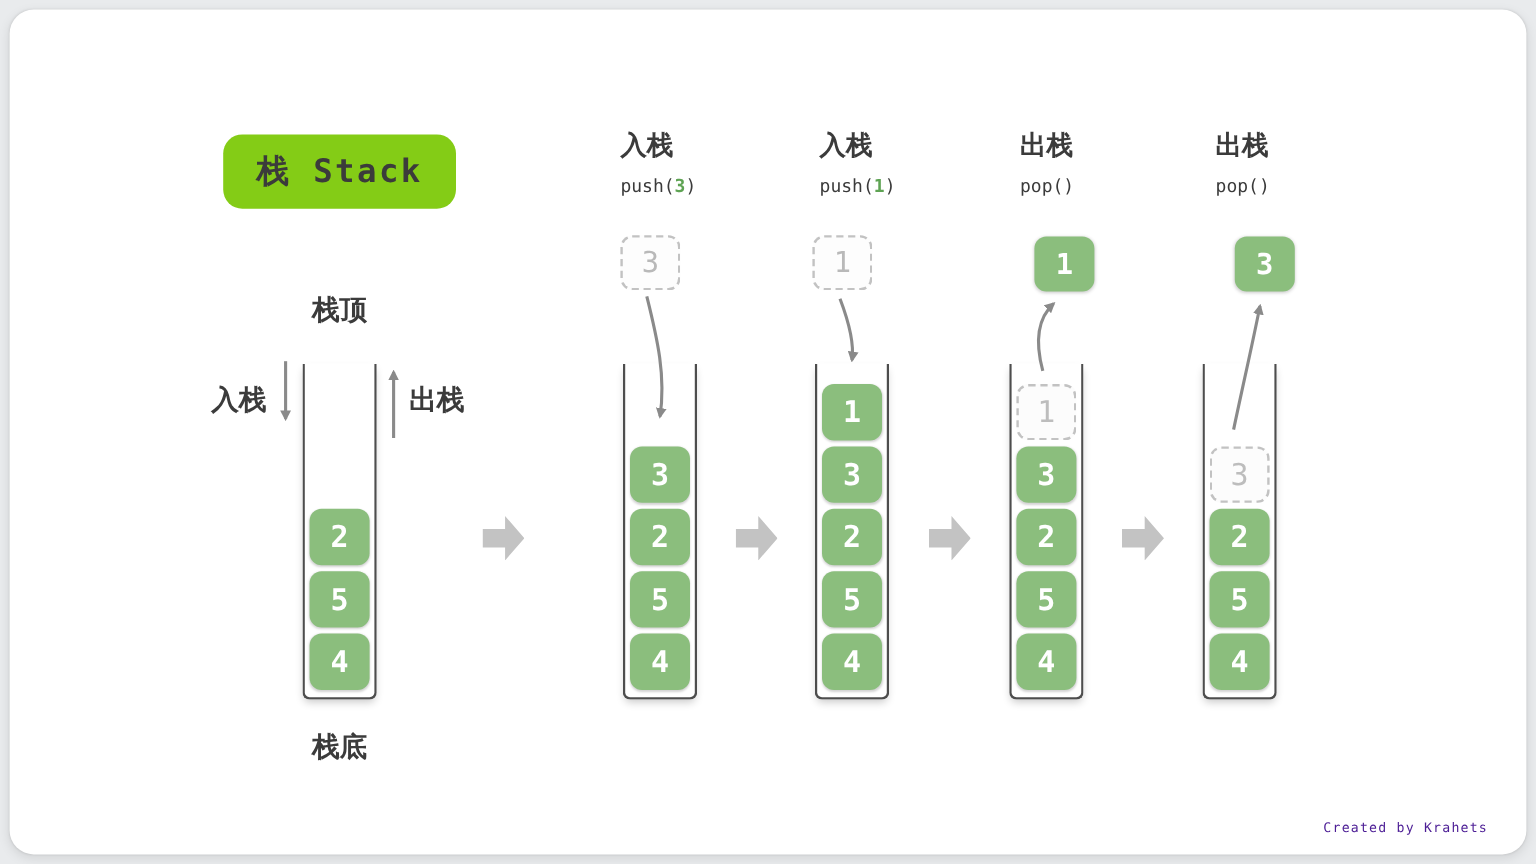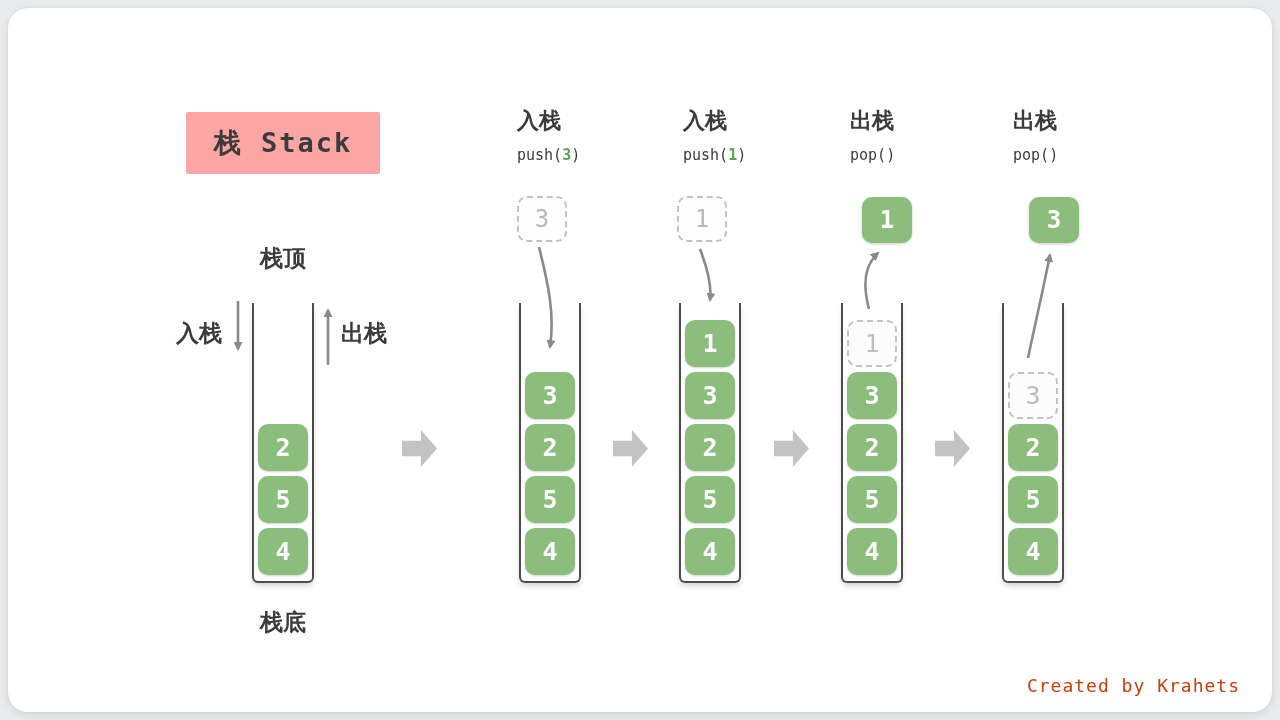--- a/index.html
+++ b/index.html
@@ -1,22 +1,22 @@
 <!DOCTYPE html>
 <html><head>
 <meta charset="utf-8">
 <style>
   * { margin:0; padding:0; box-sizing:border-box; }
   body { background:#e9ebed; }
   .canvas { position:relative; width:1280px; height:720px; font-family:"DejaVu Sans", sans-serif; overflow:hidden; }
   .card { position:absolute; left:8px; top:8px; width:1264px; height:704px; background:#ffffff;
           border-radius:20px; box-shadow:0 3px 10px rgba(0,0,0,0.10), 0 0 2px rgba(0,0,0,0.08); }
 
-  .title-box { position:absolute; left:186px; top:112px; width:194px; height:62px; background:#fca5a5;
-               border-radius:2px; display:flex; align-items:center; justify-content:center;
+  .title-box { position:absolute; left:186px; top:112px; width:194px; height:62px; background:#84cc16;
+               border-radius:16px; display:flex; align-items:center; justify-content:center;
                font-family:"DejaVu Sans Mono", monospace; font-size:27px; font-weight:bold;
                color:#3b3b3b; letter-spacing:2px; }
 
   .cn { position:absolute; font-weight:bold; color:#3b3b3b; font-size:23px; }
   .cn.centered { width:128px; text-align:center; }
 
   .op { position:absolute; top:106px; }
   .op-cn { font-size:22px; font-weight:bold; color:#3b3b3b; margin-bottom:10px; }
   .op-code { font-family:"DejaVu Sans Mono", monospace; font-size:15px; color:#3b3b3b; }
   .op-code .arg { color:#5ea353; font-weight:bold; }
@@ -34,21 +34,21 @@
                justify-content:center; font-family:"DejaVu Sans Mono", monospace; font-size:24px; }
   .float-box.dashed { border:2px dashed #c2c2c2; color:#b9b9b9; background:#fdfdfd; }
   .float-box.solid { background:#8bbe7d; color:#ffffff; font-weight:bold; box-shadow:0 1px 3px rgba(0,0,0,0.2); }
 
   .barrow { position:absolute; top:430px; width:35px; height:37px; background:#c3c3c3;
             clip-path:polygon(0% 29%, 54% 29%, 54% 0%, 100% 50%, 54% 100%, 54% 71%, 0% 71%); }
 
   .overlay { position:absolute; left:0; top:0; pointer-events:none; }
 
   .watermark { position:absolute; right:40px; bottom:24px; font-family:"DejaVu Sans Mono", monospace;
-               font-size:18px; color:#c2410c; letter-spacing:1px; }
+               font-size:11px; color:#4c1d95; letter-spacing:1px; }
 </style>
 </head>
 <body>
 
 <div class="canvas">
   <div class="card"></div>
 
   <div class="title-box">
     <span>栈 Stack</span>
   </div>

